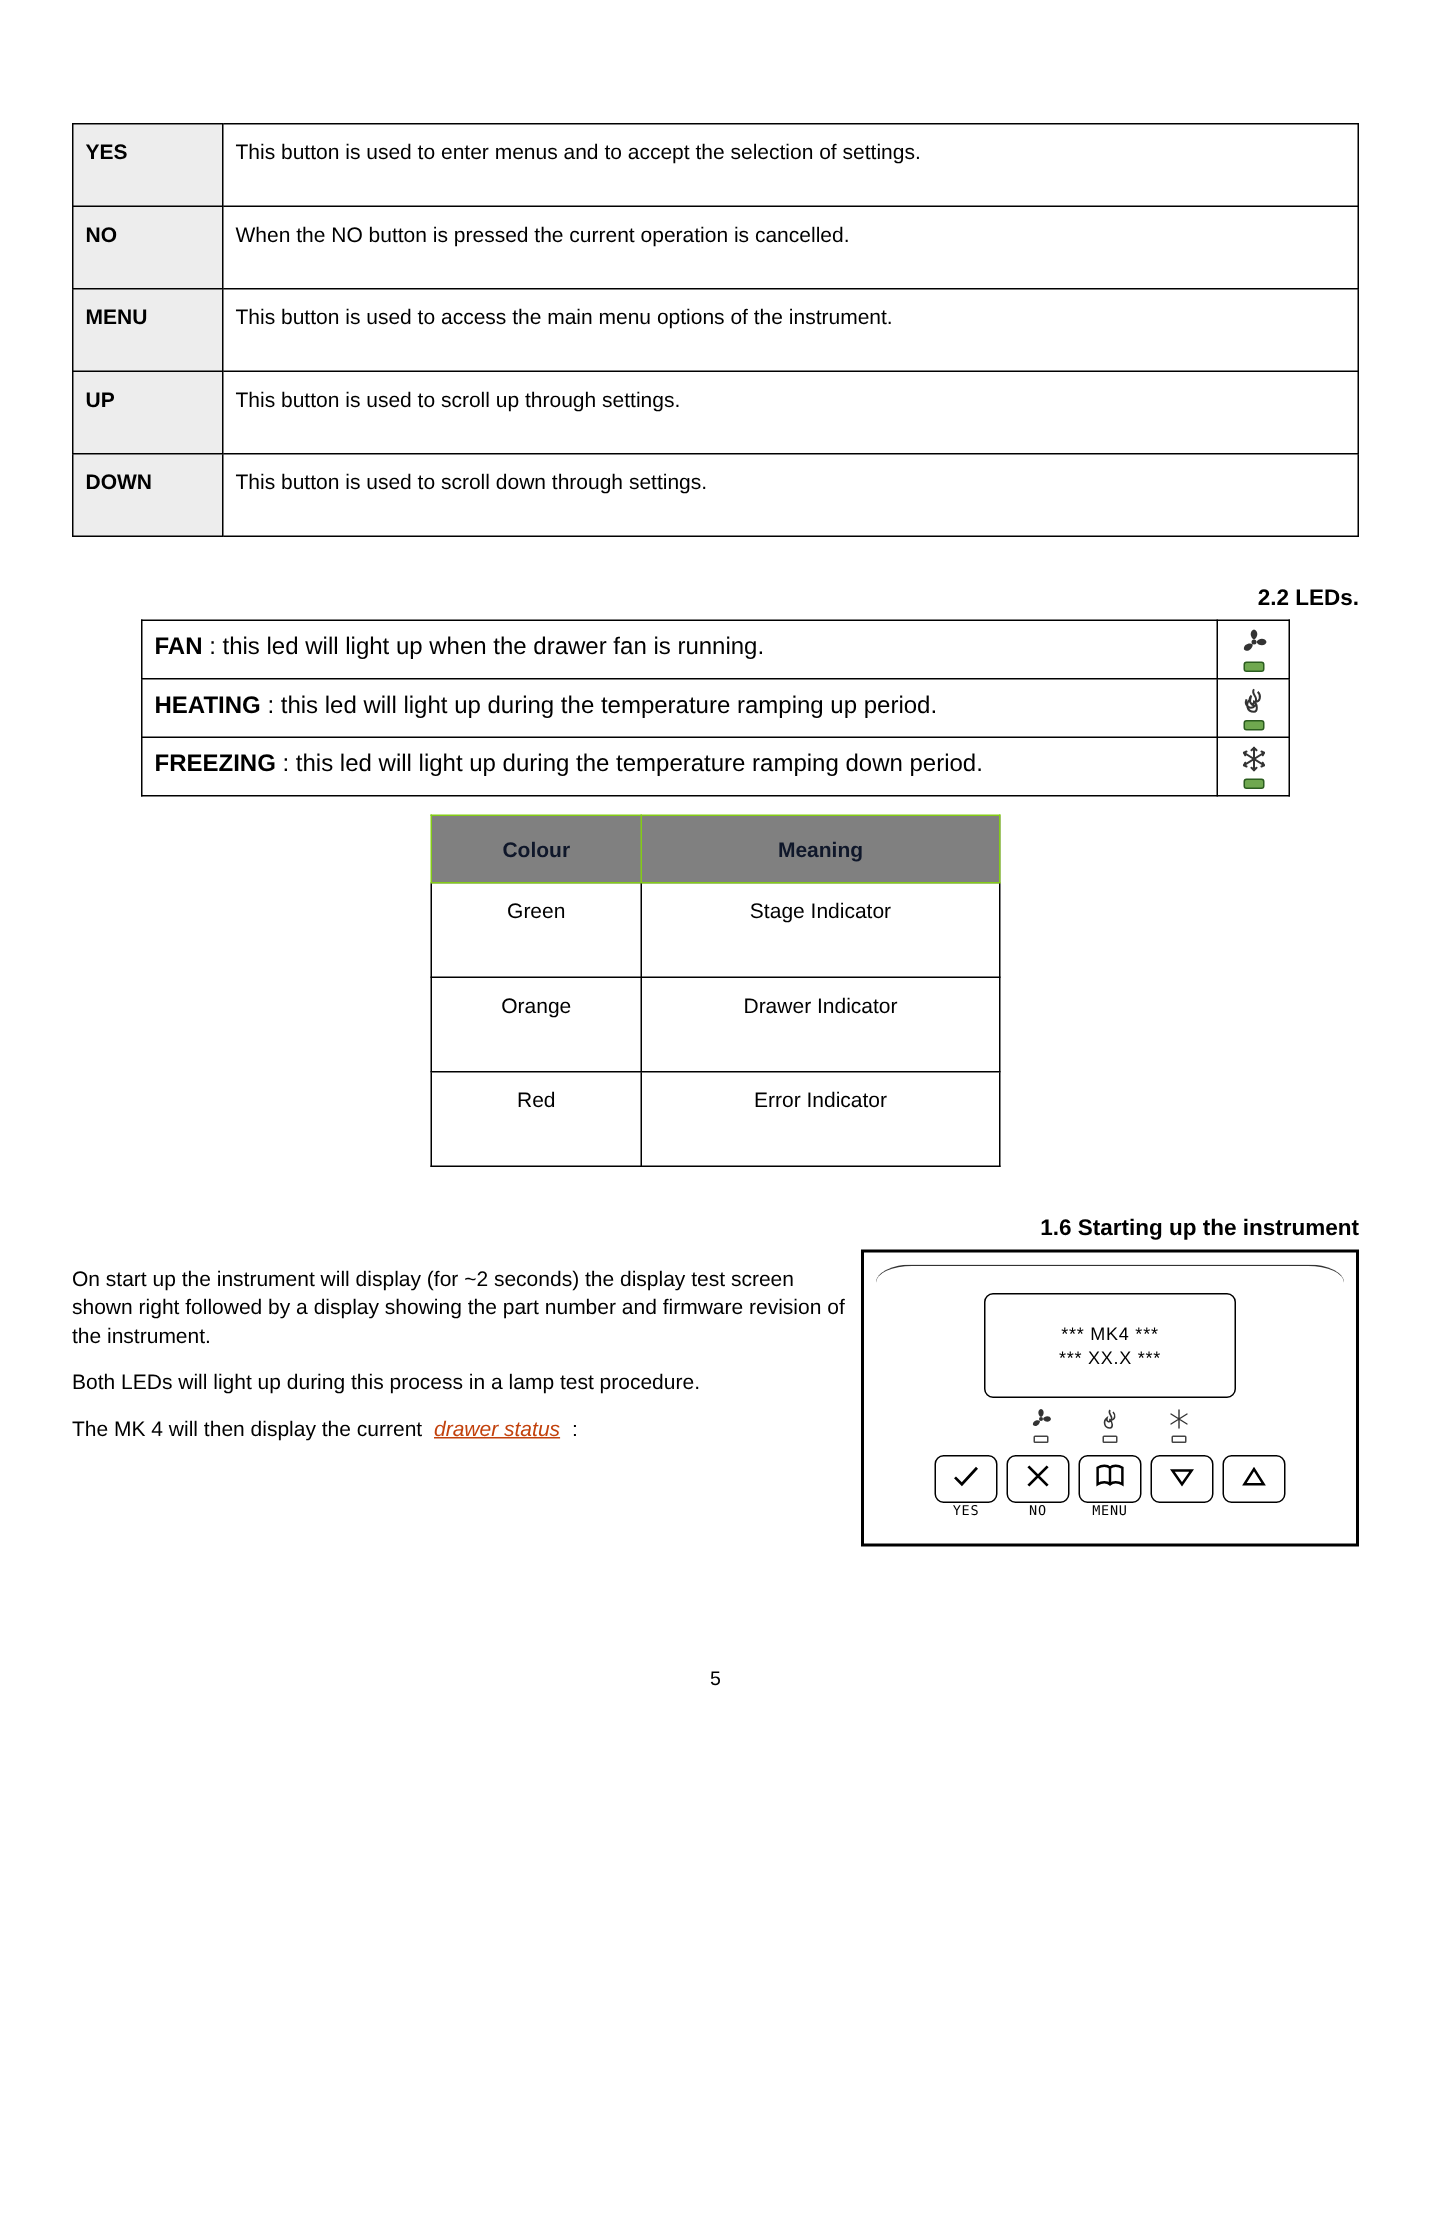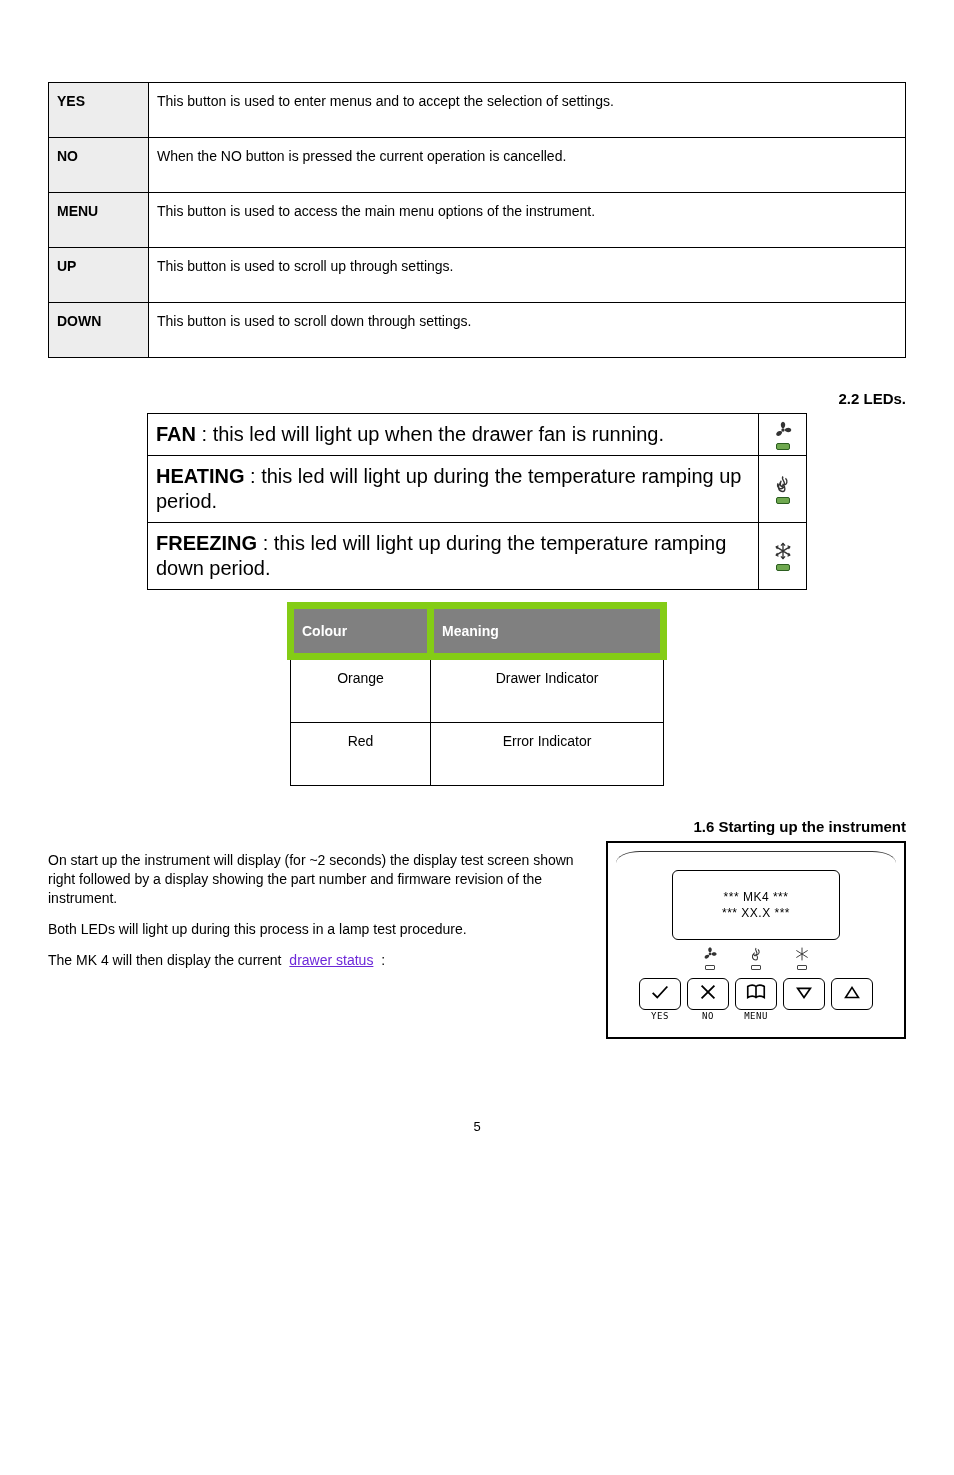--- a/index.html
+++ b/index.html
@@ -33,23 +33,23 @@
 
   .sect-title {
     font-weight: bold;
     font-size: 15px;
     margin: 32px 0 6px 0;
     text-align: right;
   }
 
   .tbl-led {
     border-collapse: collapse;
-    width: 660px;
+    width: 766px;
     margin: 0 auto;
-    font-size: 20px;
+    font-size: 16px;
   }
   .tbl-led td {
     border: 1px solid #000;
     padding: 8px 8px;
     vertical-align: top;
     line-height: 1.25;
   }
   .tbl-led td.icon-cell {
     width: 48px;
     text-align: center;
@@ -61,25 +61,25 @@
   .led-pill { width:14px; height:7px; border-radius:2px; background:#6fa84f; border:1px solid #2b5d1f; }
 
   .tbl-colors {
     border-collapse: collapse;
     width: 380px;
     margin: 12px auto 0 auto;
     font-size: 14px;
   }
   .tbl-colors th {
     background: #808080;
-    color:#ffffff;
-    border: 7px solid #84cc16;
+    color:#0f172a;
+    border: 1px solid #84cc16;
     padding: 14px 8px;
     font-weight: bold;
-    text-align: left;
+    text-align: center;
   }
   .tbl-colors td {
     border: 1px solid #000;
     padding: 10px 8px 36px 8px;
     text-align: center;
     vertical-align: top;
   }
   .tbl-colors td:first-child { width: 140px; }
 
   .start-sect { margin-top: 30px; }
@@ -89,21 +89,21 @@
     margin-top: 6px;
   }
   .start-text {
     flex: 1 1 0;
     font-size: 14px;
     line-height: 1.35;
     margin-top: 10px;
   }
   .start-text p { margin: 0 0 12px 0; }
   .panel-box {
-    width: 300px;
+    width: 332px;
     border: 2px solid #000;
     padding: 8px;
   }
   .panel-inner {
     border-top: 1px solid #333;
     border-top-left-radius: 24px 12px;
     border-top-right-radius: 24px 12px;
     padding: 18px 10px 8px 10px;
     display: flex;
     flex-direction: column;
@@ -258,39 +258,43 @@
 
   <table class="tbl-colors">
     <thead>
       <tr>
         <th><span>Colour</span></th>
         <th><span>Meaning</span></th>
       </tr>
     </thead>
     <tbody>
       <tr>
+        <td><span>Green</span></td>
+        <td><span>Stage Indicator</span></td>
+      </tr>
+      <tr>
         <td><span>Orange</span></td>
         <td><span>Drawer Indicator</span></td>
       </tr>
       <tr>
         <td><span>Red</span></td>
         <td><span>Error Indicator</span></td>
       </tr>
     </tbody>
   </table>
 
   <div class="start-sect">
     <div class="sect-title"><span>1.6 Starting up the instrument</span></div>
     <div class="start-row">
       <div class="start-text">
         <p>On start up the instrument will display (for ~2 seconds) the display test screen shown right followed by a display showing the part number and firmware revision of the instrument.</p>
         <p>Both LEDs will light up during this process in a lamp test procedure.</p>
         <p>
           <span>The MK 4 will then display the current</span>
-          <a href="#" style="color:#6d28d9; text-decoration:underline; margin:0 4px;"><span>drawer status</span></a><span> :</span>
+          <a href="#" style="color:#c2410c; text-decoration:underline; margin:0 4px;font-style:italic;"><span>drawer status</span></a><span> :</span>
         </p>
       </div>
 
       <div class="panel-box">
         <div class="panel-inner">
           <div class="lcd">
             <div>*** MK4  ***</div>
             <div>*** XX.X ***</div>
           </div>
           <div class="icon-led-row">

